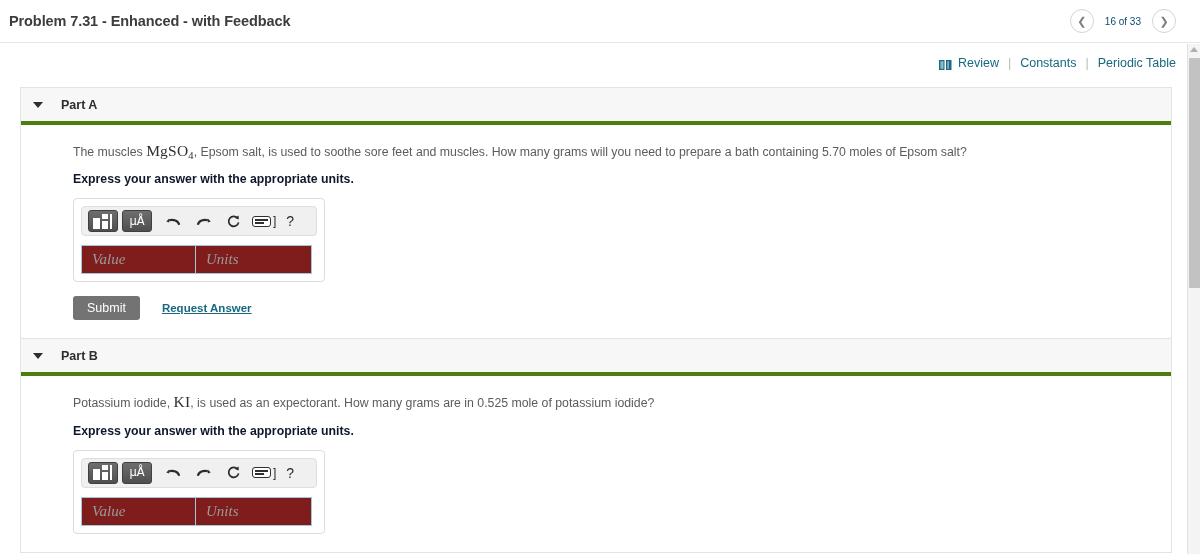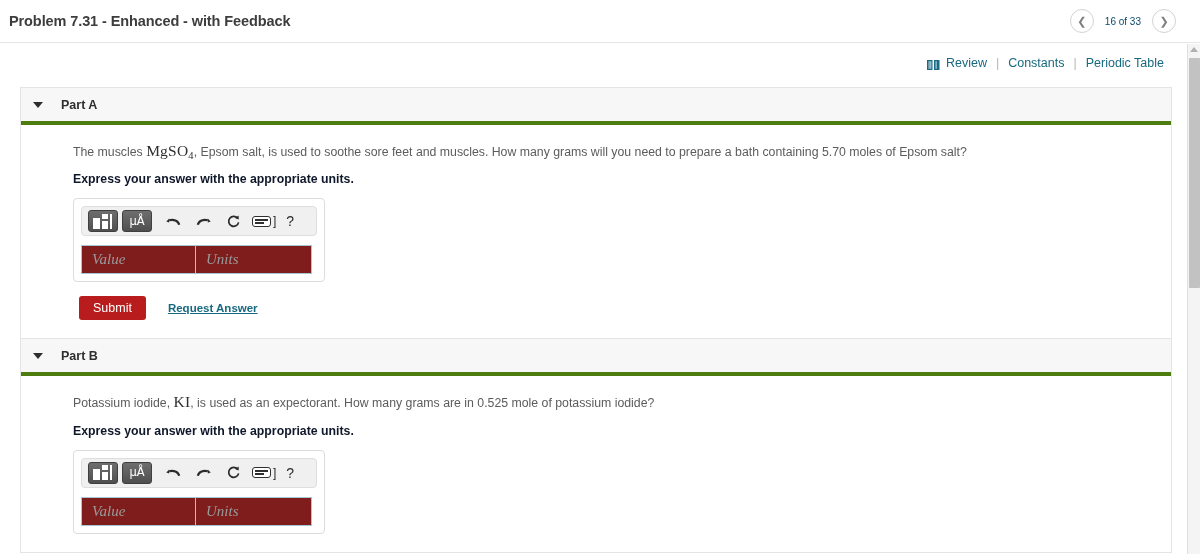--- a/index.html
+++ b/index.html
@@ -53,21 +53,21 @@
     white-space: nowrap;
   }
 
   
   .utilbar {
     position: relative;
     height: 44px;
   }
   .util-links {
     position: absolute;
-    right: 36px;
+    right: 24px;
     top: 13px;
     display: flex;
     align-items: center;
     font-size: 12.5px;
     color: #1b6b84;
     white-space: nowrap;
   }
   .util-links a {
     color: #17697f;
     text-decoration: none;
@@ -257,30 +257,29 @@
     color: #9a9a9a;
   }
 
   
   .submit-row {
     display: flex;
     align-items: center;
     margin-top: 14px;
   }
   .submit-btn {
-    background: #b91c1c;
+    background: #737373;
     color: #fff;
     font-size: 12.5px;
     border: none;
     border-radius: 3px;
     padding: 0 14px;
     height: 24px;
     cursor: pointer;
     font-family: "Liberation Sans", sans-serif;
-    margin-left: 6px;
   }
   .request-link {
     margin-left: 22px;
     font-size: 11.5px;
     font-weight: bold;
     color: #17697f;
     text-decoration: underline;
     cursor: pointer;
   }
 

